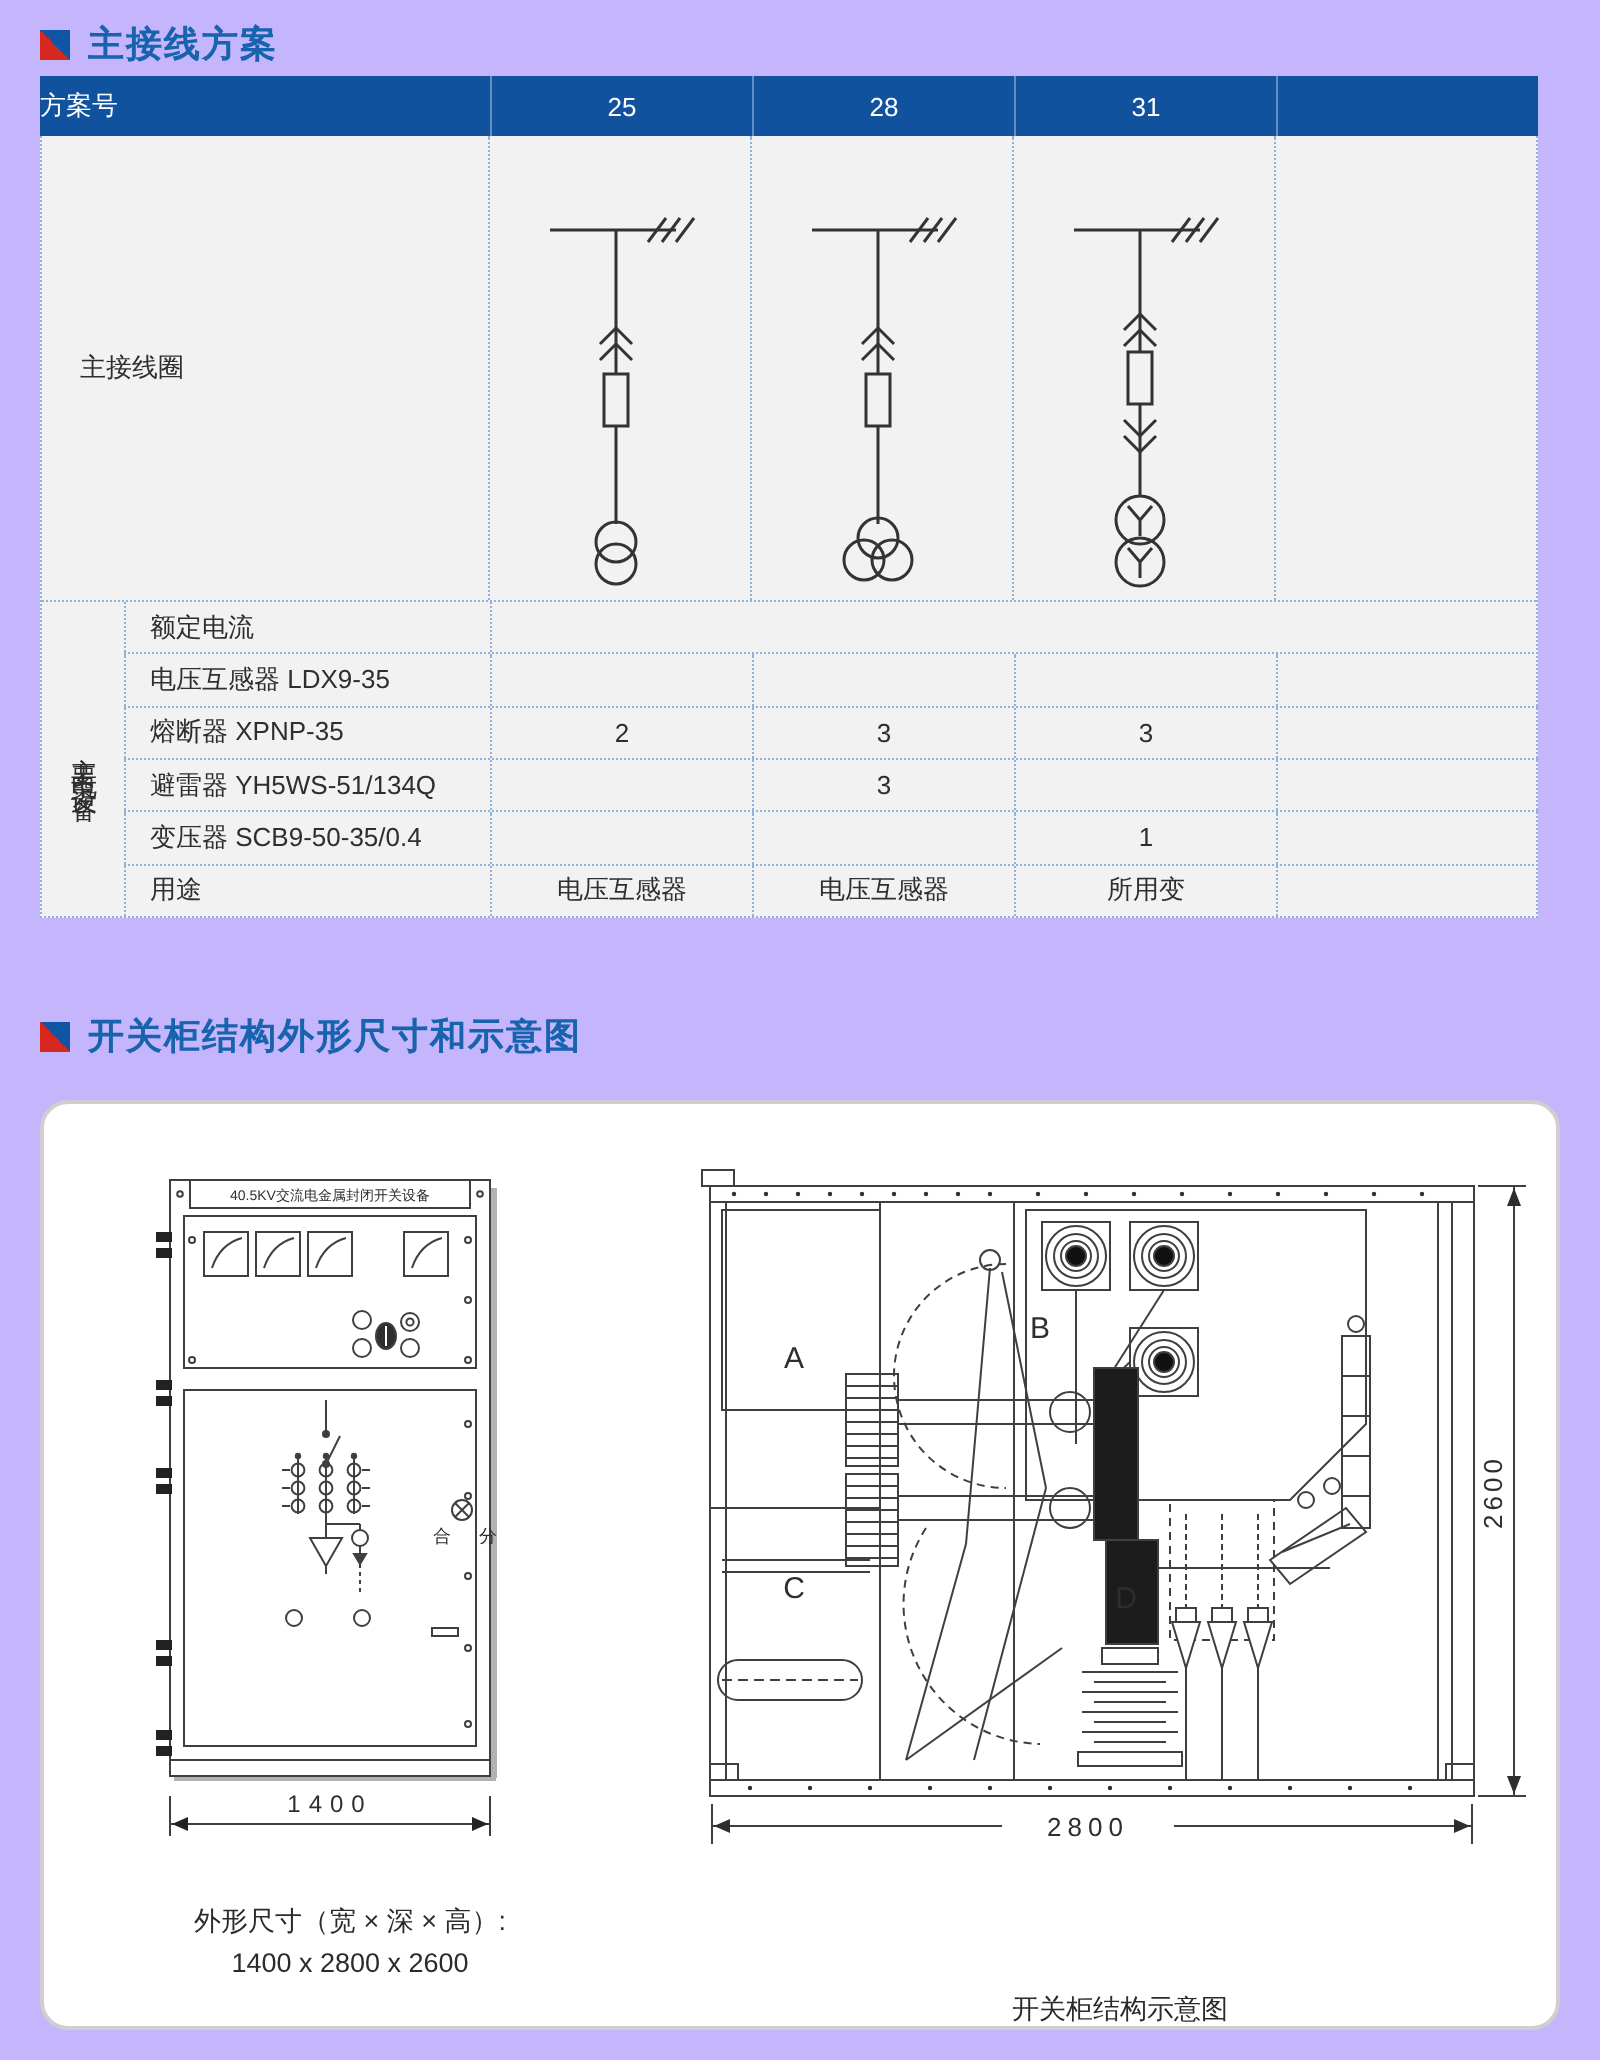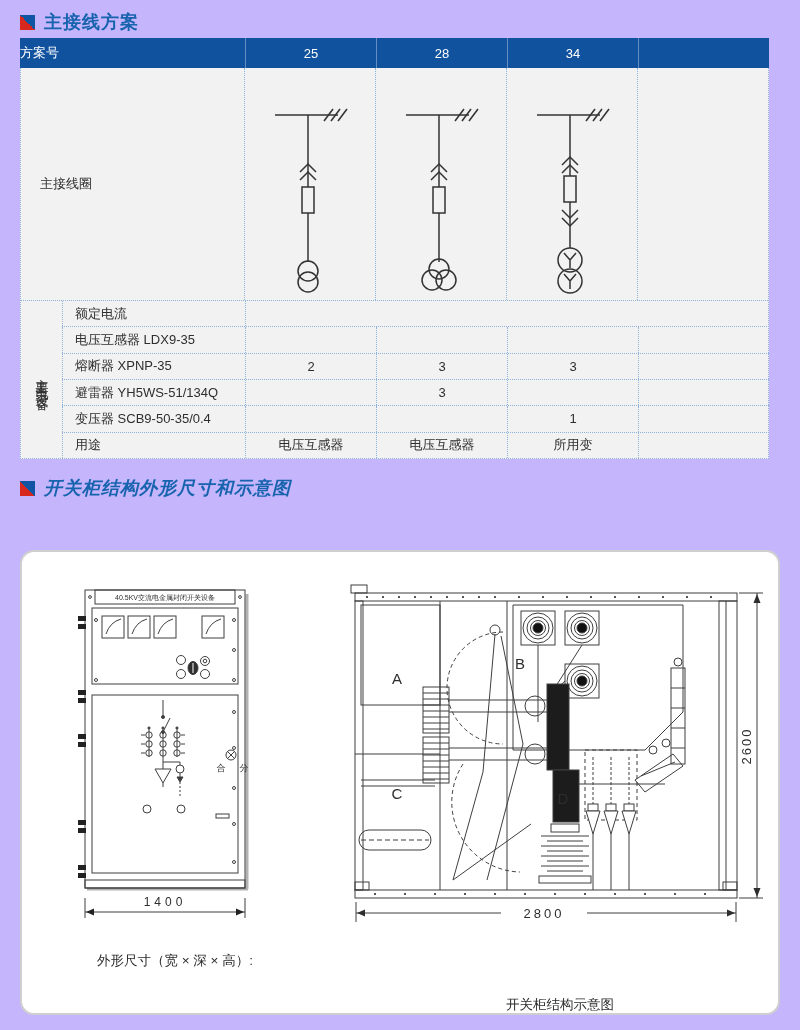--- a/index.html
+++ b/index.html
@@ -2,21 +2,21 @@
 <html><head>
 <meta charset="utf-8">
 <style>
   * { margin:0; padding:0; box-sizing:border-box; }
   html,body { background:#ffffff; }
   body { width:800px; height:1030px; font-family:"Liberation Sans", sans-serif; color:#2e2e2e; }
   .page { position:relative; width:800px; height:1030px; overflow:hidden; background:#c4b5fd; }
 
   
   .sec-title { position:absolute; left:20px; display:flex; align-items:center; gap:9px; }
-  #t1 { top:10px; } #t2 { top:476px;font-style:italic; }
+  #t1 { top:10px; } #t2 { top:506px; }
   .sq { width:15px; height:15px; background:linear-gradient(to top right, #d7281f 50%, #0f55a4 50%); }
   .sec-title h2 { font-size:18px; font-weight:bold; color:#1763ae; letter-spacing:1px; }
 
   
   .mtable { position:absolute; left:20px; top:38px; width:749px; }
   .thead { display:flex; height:30px; background:#11529f; color:#fff; font-size:13px; }
   .hc { display:flex; align-items:center; justify-content:center; border-left:1px solid rgba(255,255,255,.35); }
   .hc.hl { width:225px; justify-content:flex-start; border-left:none; }
   .hc.hv { width:131px; }
   .tbody { background:#f2f2f2; border-left:1px dotted #8fb2da; border-right:1px dotted #8fb2da; border-bottom:1px dotted #8fb2da; }
@@ -53,21 +53,21 @@
   <div class="sec-title" id="t1">
     <span class="sq"></span>
     <h2>主接线方案</h2>
   </div>
 
   <div class="mtable">
     <div class="thead">
       <div class="hc hl">方案号</div>
       <div class="hc hv">25</div>
       <div class="hc hv">28</div>
-      <div class="hc hv">34</div>
+      <div class="hc hv">31</div>
       <div class="hc hv"></div>
     </div>
 
     <div class="tbody">
 
       <div class="drow">
         <div class="dlabel">主接线圈</div>
 
         <div class="dcell">
           <svg width="130" height="232" viewBox="0 0 130 232">
@@ -462,19 +462,20 @@
       <text x="185" y="97" font-size="15" text-anchor="middle">B</text>
       <text x="62" y="227" font-size="15" text-anchor="middle">C</text>
       <text x="228" y="232" font-size="15" text-anchor="middle">D</text>
       <text x="412" y="178" font-size="13" letter-spacing="2" text-anchor="middle" transform="rotate(-90 412 174)">2600</text>
       <text x="209" y="346" font-size="13" letter-spacing="3" text-anchor="middle">2800</text>
     </svg>
   </div>
 
   <div class="caption" id="cap-left">
     <div>外形尺寸（宽 × 深 × 高）:</div>
+    <div>1400 x 2800 x 2600</div>
   </div>
   <div class="caption" id="cap-right">
     <div>开关柜结构示意图</div>
     
   </div>
 
 </div>
 
 </body></html>

